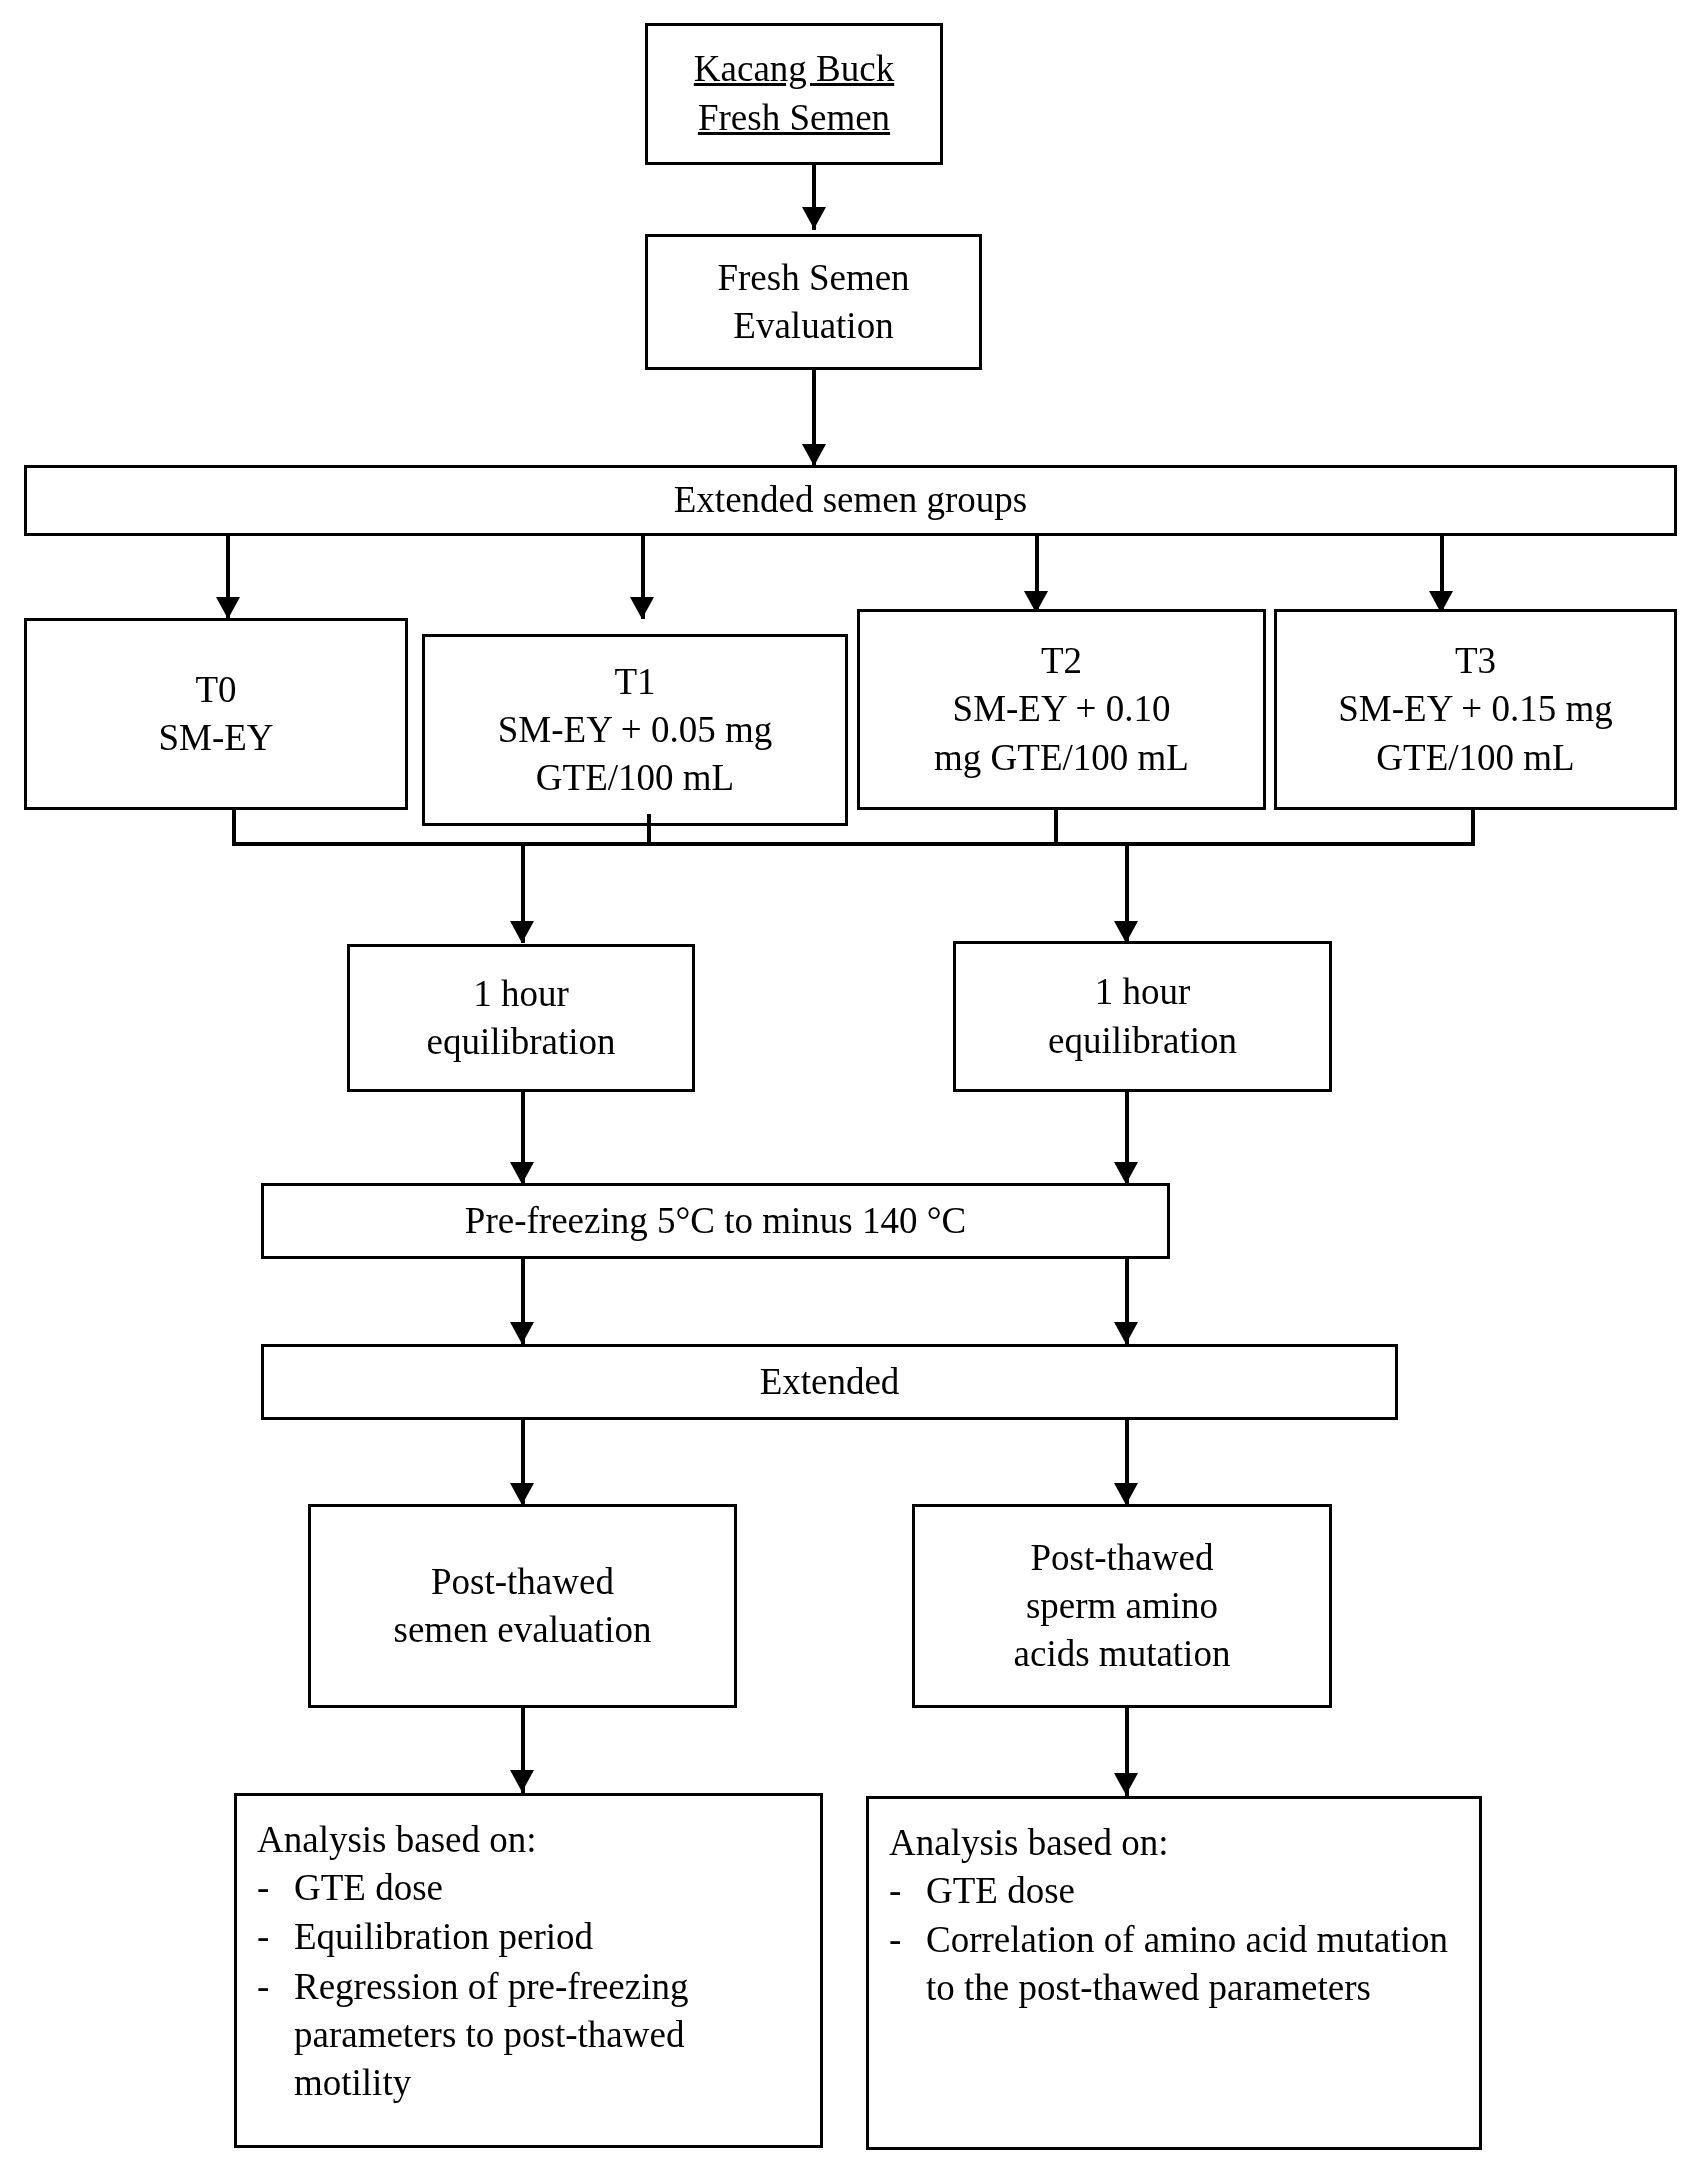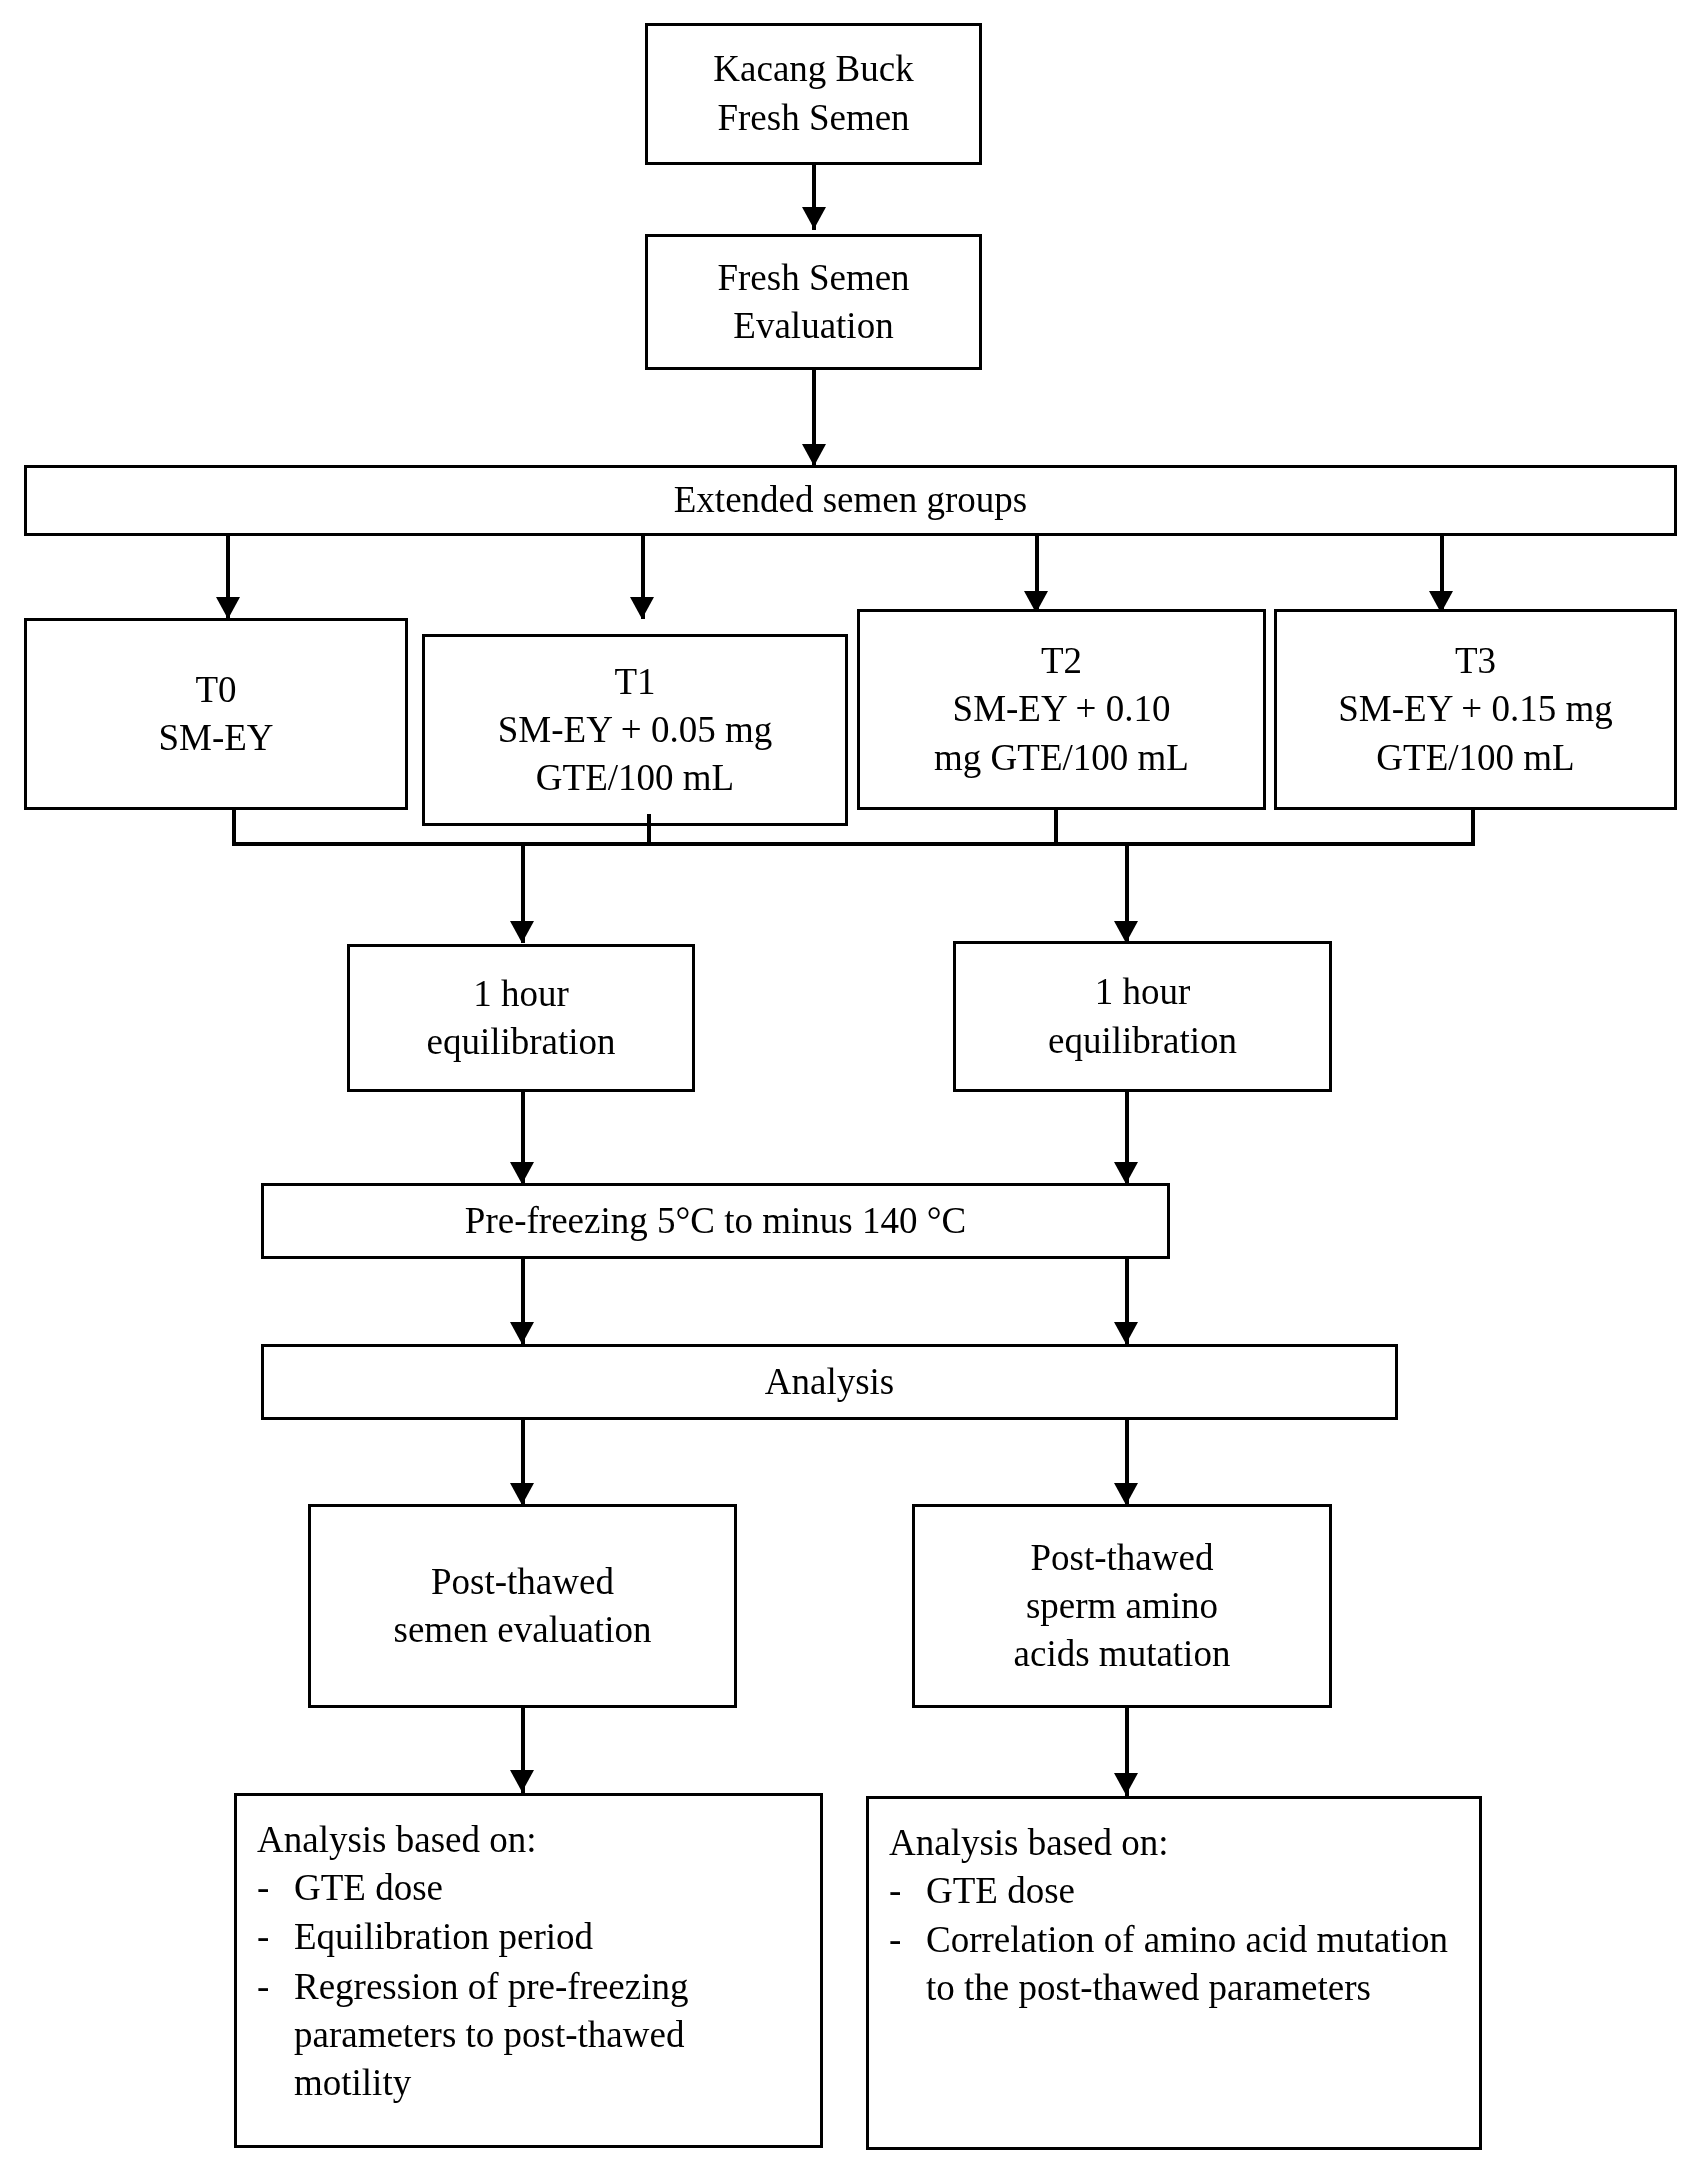--- a/index.html
+++ b/index.html
@@ -63,21 +63,21 @@
     border-left:12.4px solid transparent;
     border-right:12.4px solid transparent;
     border-top:22.5px solid #000000;
   }
 </style>
 </head>
 <body>
 
 <div id="stage">
 
-  <div class="box" style="left:645px; top:22.5px; width:337px; height:142px;">Kacang Buck
+  <div class="box" style="left:645px; top:22.5px; width:298px; height:142px;text-decoration:underline;">Kacang Buck
 Fresh Semen</div>
 
   <div class="vline" style="left:812px; top:165px; height:65px;"></div>
   <div class="arrowhead" style="left:802px; top:207px;"></div>
 
   <div class="box" style="left:645px; top:234px; width:337px; height:136px;">Fresh Semen
 Evaluation</div>
 
   <div class="vline" style="left:812px; top:370px; height:95px;"></div>
   <div class="arrowhead" style="left:802px; top:444px;"></div>
@@ -137,21 +137,21 @@
   <div class="arrowhead" style="left:1114px; top:1162px;"></div>
 
   <div class="box" style="left:261px; top:1183px; width:909px; height:76px;">Pre-freezing 5°C to minus 140 °C</div>
 
   <div class="vline" style="left:521px; top:1259px; height:86px;"></div>
   <div class="arrowhead" style="left:510px; top:1322px;"></div>
 
   <div class="vline" style="left:1125px; top:1259px; height:86px;"></div>
   <div class="arrowhead" style="left:1114px; top:1322px;"></div>
 
-  <div class="box" style="left:261px; top:1344px; width:1137px; height:76px;">Analysis</div>
+  <div class="box" style="left:261px; top:1344px; width:1137px; height:76px;">Extended</div>
 
   <div class="vline" style="left:521px; top:1420px; height:86px;"></div>
   <div class="arrowhead" style="left:510px; top:1483px;"></div>
 
   <div class="vline" style="left:1125px; top:1420px; height:86px;"></div>
   <div class="arrowhead" style="left:1114px; top:1483px;"></div>
 
   <div class="box" style="left:308px; top:1504px; width:429px; height:204px;">Post-thawed
 semen evaluation</div>
 

